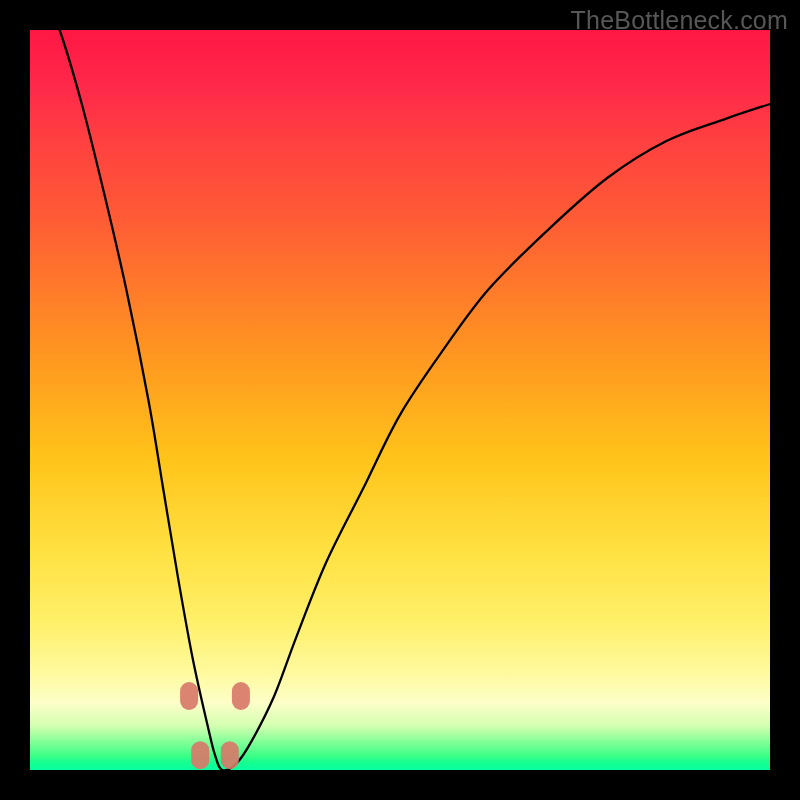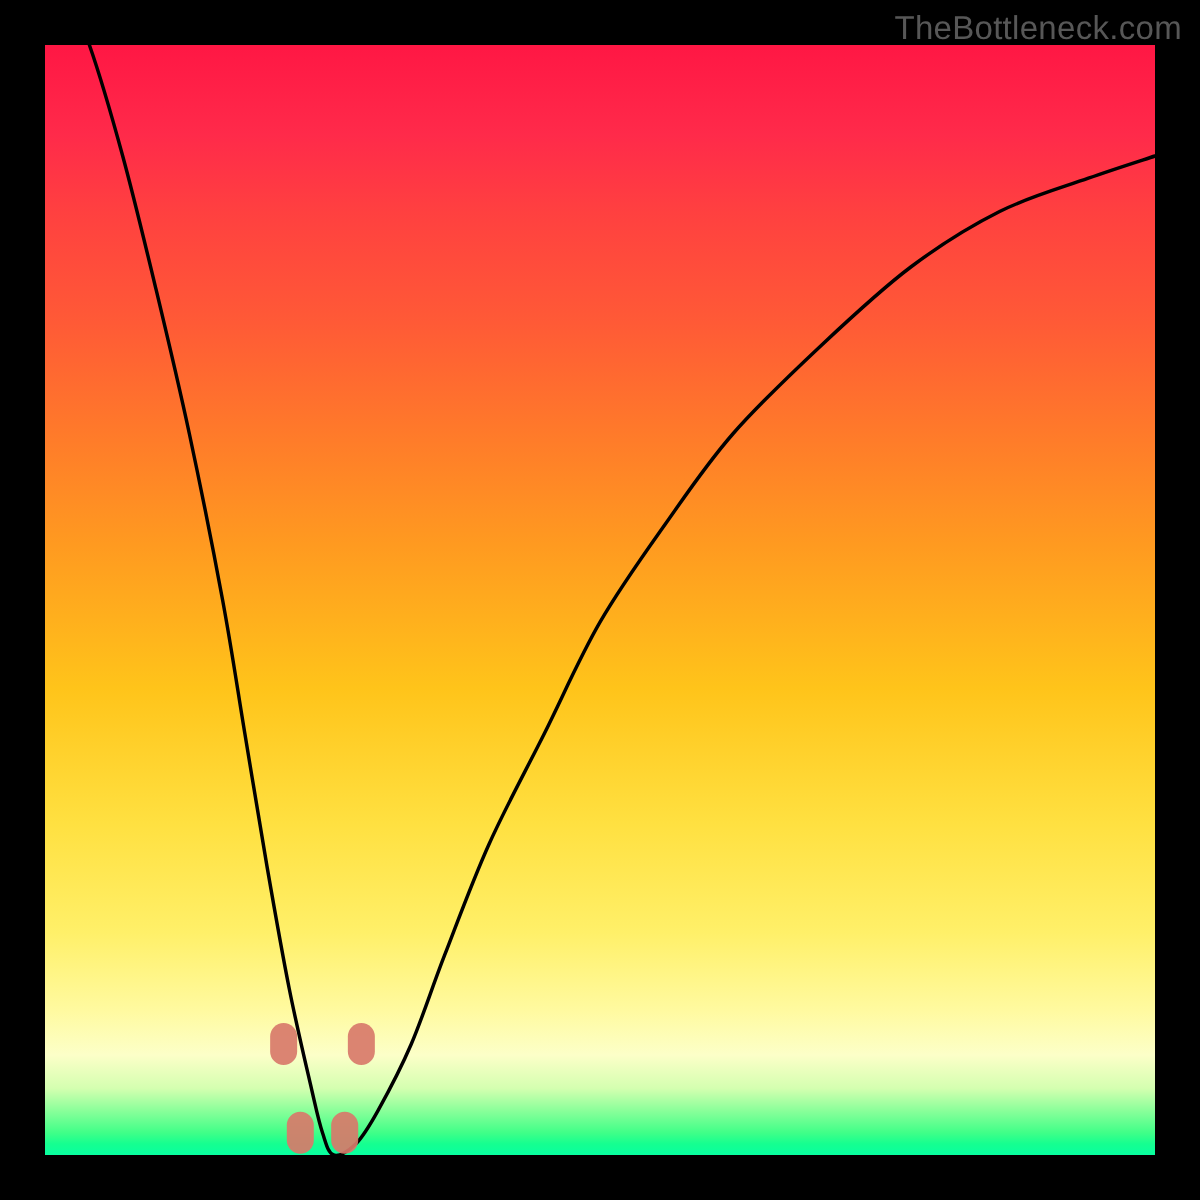--- a/index.html
+++ b/index.html
@@ -40,21 +40,21 @@
       #40ff88 98%,
       #15ff90 99%,
       #08ffa0 100%
     );
   }
   .watermark {
     position: absolute;
     top: 6px;
     right: 12px;
     color: #575757;
-    font-size: 22px;
+    font-size: 25px;
     letter-spacing: 0.2px;
     font-weight: 400;
     user-select: none;
   }
   svg.curve {
     position: absolute;
     left: 0;
     top: 0;
     width: 740px;
     height: 740px;

